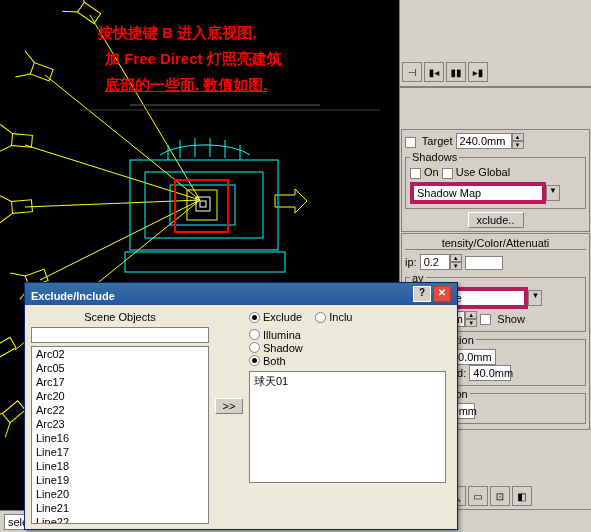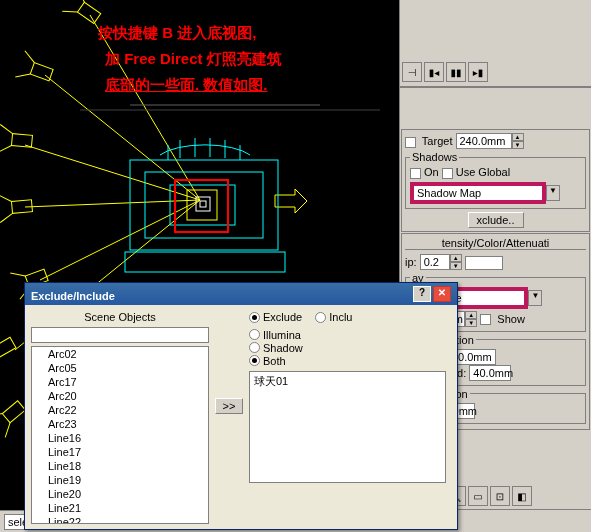--- a/index.html
+++ b/index.html
@@ -42,21 +42,21 @@
 
 .statusbar { position:absolute; left:0; bottom:0; width:400px; height:22px; background:#d4d0c8; border-top:1px solid #808080; display:flex; align-items:center; padding:0 4px; }
 
 .dlg { position:absolute; left:24px; top:282px; width:434px; height:248px; background:#ece9d8; border:1px solid #0a246a; box-shadow:2px 2px 4px rgba(0,0,0,.4); }
 .dlg-title { height:22px; background:linear-gradient(#3a6ea5,#2558a0); color:#fff; font-weight:bold; padding:3px 6px; display:flex; justify-content:space-between; align-items:flex-end; }
 .dlg-title .btns { display:flex; gap:2px; }
 .dlg-title .btns span { width:18px; height:16px; background:#d4d0c8; border:1px solid #fff; color:#000; text-align:center; font-size:10px; line-height:12px; }
 .dlg-title .btns .close { background:#e74c3c; color:#fff; border-color:#c0392b; font-weight:bold; }
 .dlg-body { padding:6px; display:flex; gap:6px; }
 .listlbl { font-size:11px; text-align:center; margin-bottom:4px; }
-.listbox { width:178px; height:178px; background:#fff; border:1px solid #808080; overflow:auto; font-size:11px;padding-left:12px; }
+.listbox { width:178px; height:178px; background:#fff; border:1px solid #808080; overflow:auto; font-size:11px; }
 .listbox div { padding:1px 4px; }
 .xferbtns { display:flex; flex-direction:column; justify-content:center; gap:8px; }
 .xferbtns .btn { width:28px; text-align:center; }
 .rightcol { flex:1; }
 .rightlist { width:197px; height:112px; background:#fff; border:1px solid #808080; margin-top:4px; }
 .rightlist div { padding:2px 4px; }
 .radios { margin-bottom:4px; }
 .radios label { display:inline-flex; align-items:center; margin-right:10px; }
 .subrad label { display:flex; align-items:center; margin:1px 0; }
 </style>

